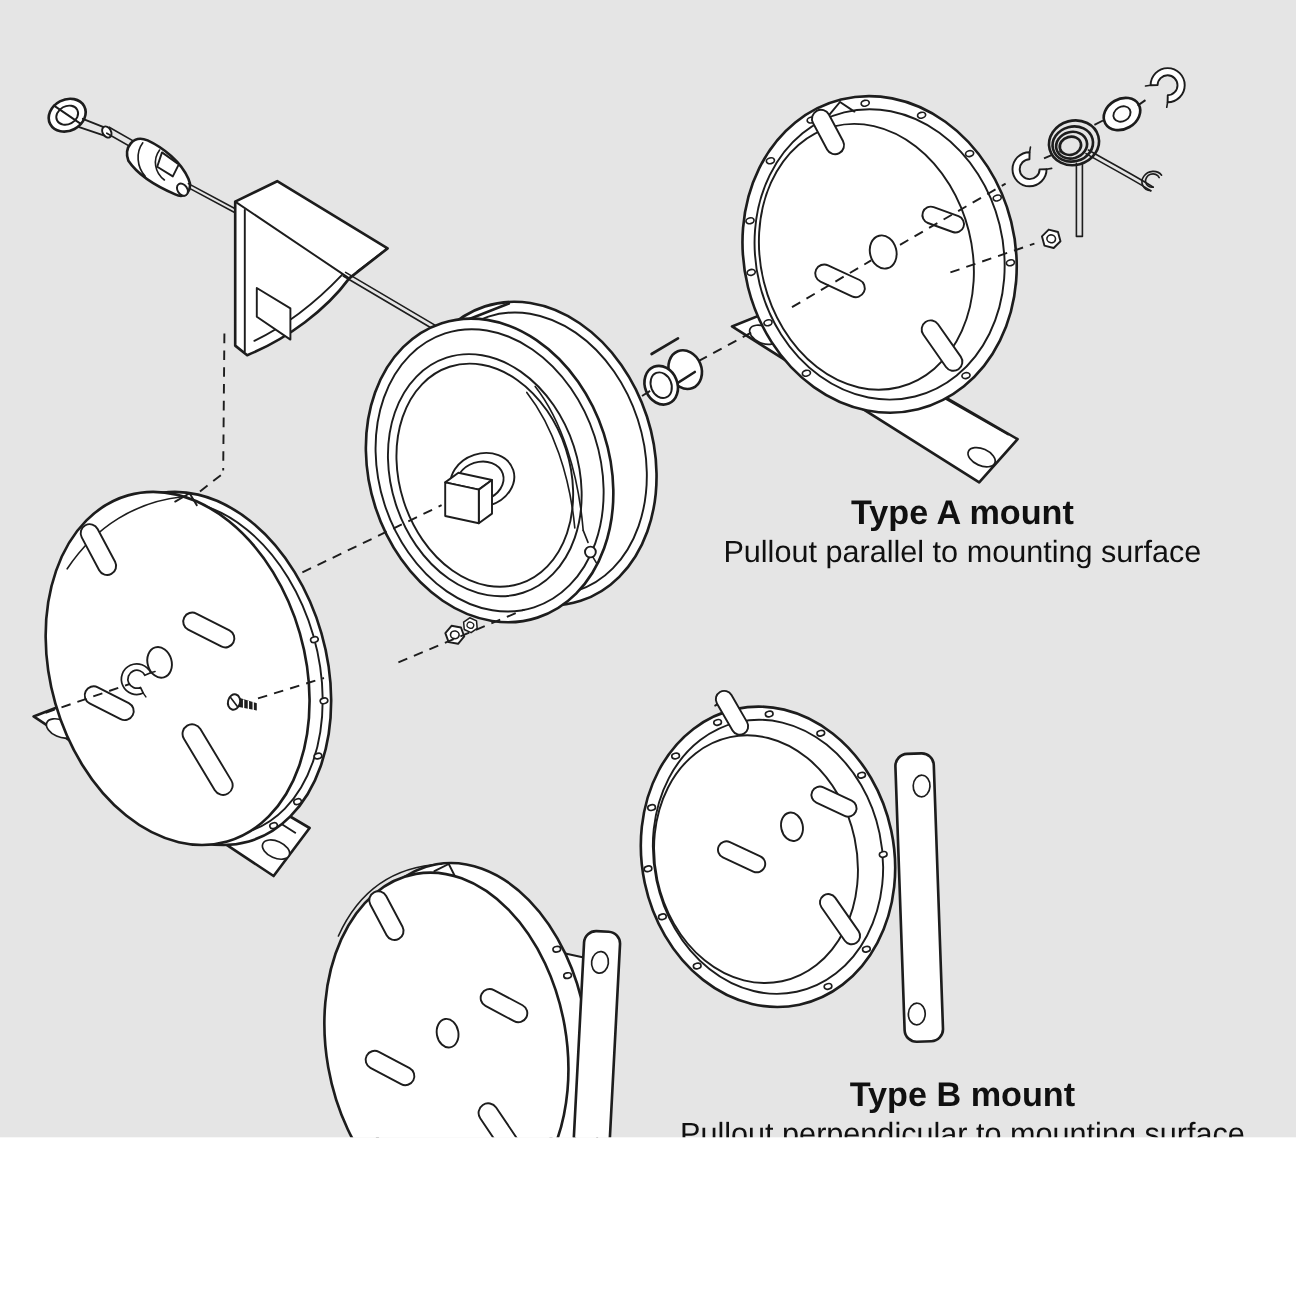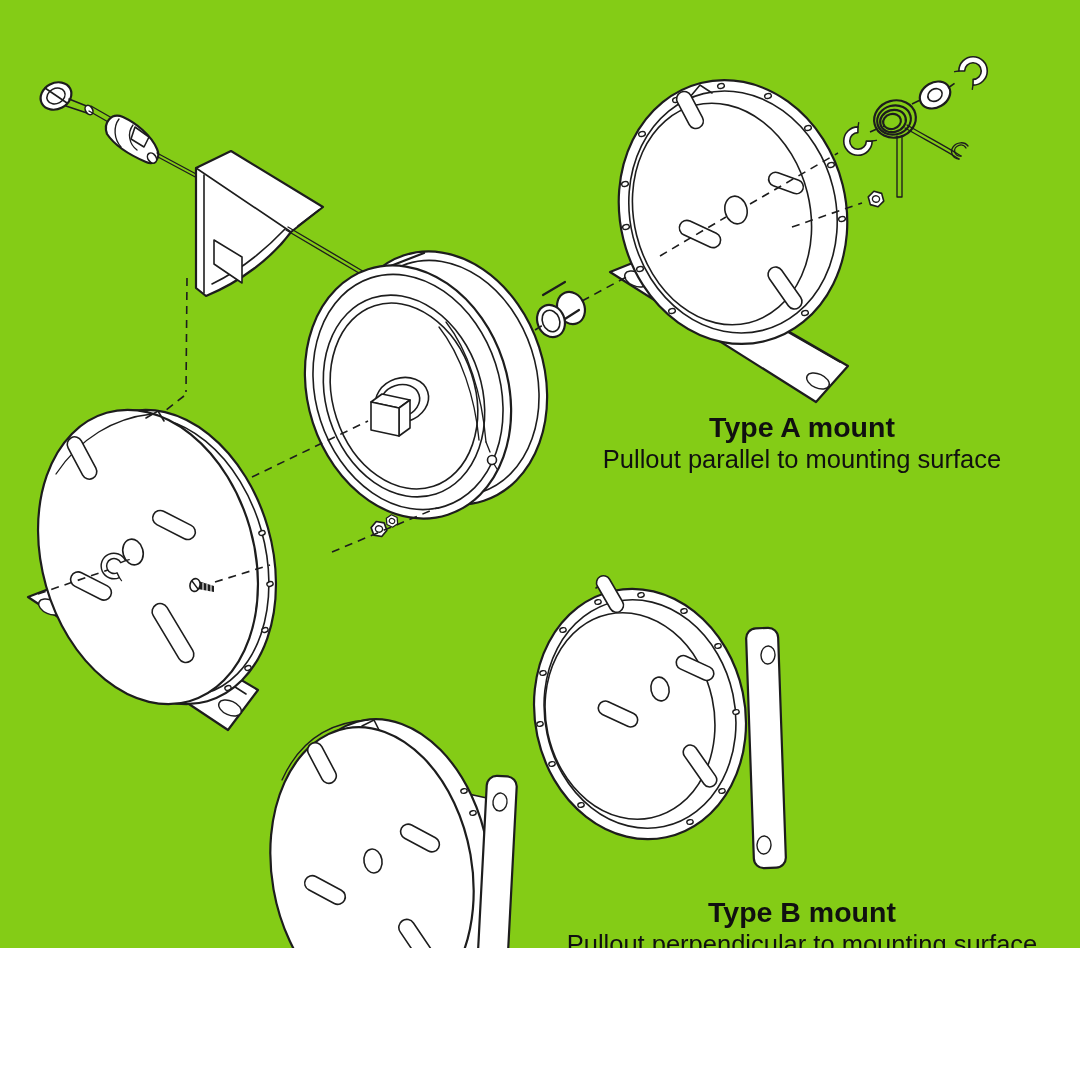--- a/index.html
+++ b/index.html
@@ -1,16 +1,16 @@
 <!DOCTYPE html>
 <html><head>
 <meta charset="utf-8">
 <style>
   html,body{margin:0;padding:0;background:#fff;}
-  .stage{position:relative;width:1080px;height:948px;background:#84cc16;overflow:hidden;
+  .stage{position:relative;width:1080px;height:948px;background:#e5e5e5;overflow:hidden;
          font-family:"Liberation Sans",sans-serif;text-align:right;}
   svg{display:block}
   .o2 {fill:#fff;stroke:#1d1d1d;stroke-width:2.2;stroke-linejoin:round}
   .o15{fill:#fff;stroke:#1d1d1d;stroke-width:1.6;stroke-linejoin:round}
   .n2 {fill:none;stroke:#1d1d1d;stroke-width:2.2;stroke-linecap:round}
   .n15{fill:none;stroke:#1d1d1d;stroke-width:1.6;stroke-linecap:round}
   .n13{fill:none;stroke:#1d1d1d;stroke-width:1.35;stroke-linecap:round}
   .rivet{fill:#fff;stroke:#1d1d1d;stroke-width:1.4}
   .slot{fill:#fff;stroke:#1d1d1d;stroke-width:1.6}
   .dk{fill:#1d1d1d;stroke:none}

